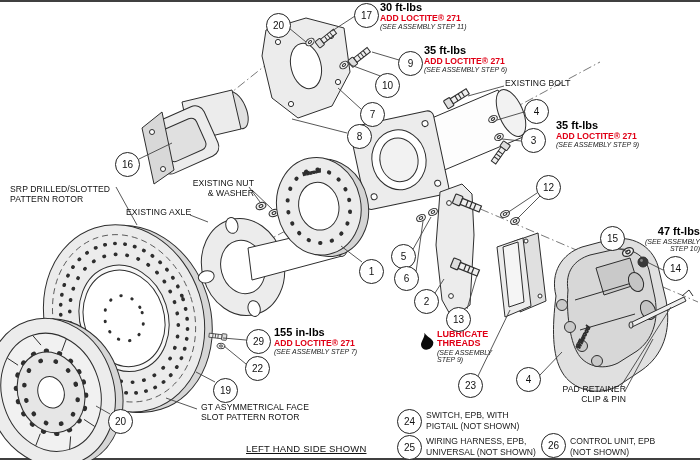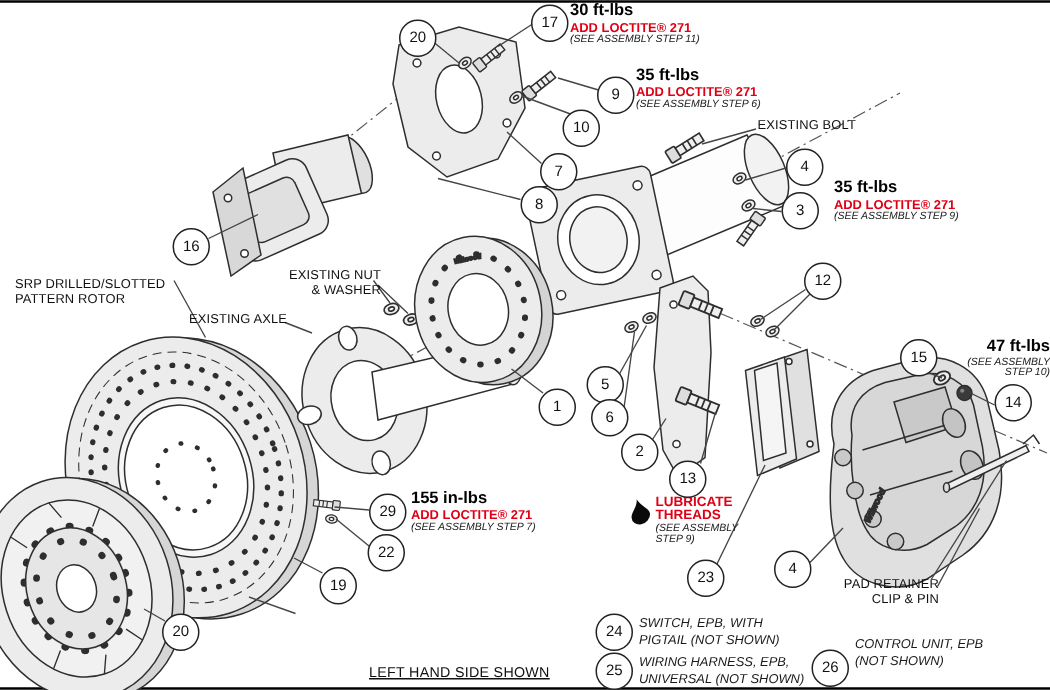--- a/index.html
+++ b/index.html
@@ -20,21 +20,21 @@
        white-space:pre-line;line-height:1.18;z-index:4;}
   .note{position:absolute;left:5px;top:54px;width:150px;font-size:9px;line-height:1.3;z-index:4;}
   .note .nt{margin:0 0 0 0;}
   .note .nb{white-space:pre-line;}
   .lhs{position:absolute;left:246px;top:443px;font-size:9.5px;color:#111;
        text-decoration:underline;letter-spacing:.2px;z-index:4;}
   .lub{position:absolute;left:437px;top:330px;z-index:4;line-height:1.05;}
   .lub .t{font-size:9px;font-weight:bold;color:#e00016;white-space:pre-line;}
   .lub .stp{font-size:7px;font-style:italic;color:#222;white-space:pre-line;}
   .drop{position:absolute;left:417px;top:332px;z-index:4;}
-  .leg{position:absolute;z-index:4;font-size:8.6px;line-height:1.25;white-space:pre-line;font-style:italic;}
+  .leg{position:absolute;z-index:4;font-size:8.6px;line-height:1.25;white-space:pre-line;}
   .center{text-align:right;}
   .right{text-align:left;}
 </style>
 </head>
 <body>
 
 <div class="stage">
 
   <svg width="700" height="460" viewBox="0 0 700 460">
     <defs>
@@ -291,20 +291,22 @@
     <div class="stp">(SEE ASSEMBLY
 STEP 9)</div>
   </div>
 
   <div class="lbl" style="left:505px;top:78px">EXISTING BOLT</div>
   <div class="lbl center" style="left:168px;top:178px;width:86px">EXISTING NUT
 &amp; WASHER</div>
   <div class="lbl" style="left:126px;top:207px">EXISTING AXLE</div>
   <div class="lbl right" style="left:10px;top:184px;width:105px">SRP DRILLED/SLOTTED
 PATTERN ROTOR</div>
+  <div class="lbl" style="left:201px;top:402px">GT ASYMMETRICAL FACE
+SLOT PATTERN ROTOR</div>
   <div class="lbl center" style="left:554px;top:384px;width:72px">PAD RETAINER
 CLIP &amp; PIN</div>
   <div class="lhs">LEFT HAND SIDE SHOWN</div>
 
   <div class="co" style="left:359px;top:259px">1</div>
   <div class="co" style="left:414px;top:289px">2</div>
   <div class="co" style="left:521px;top:128px">3</div>
   <div class="co" style="left:524px;top:99px">4</div>
   <div class="co" style="left:391px;top:244px">5</div>
   <div class="co" style="left:394px;top:266px">6</div>
@@ -328,16 +330,16 @@
 
   <div class="co" style="left:397px;top:409px">24</div>
   <div class="leg" style="left:426px;top:410px">SWITCH, EPB, WITH
 PIGTAIL (NOT SHOWN)</div>
 
   <div class="co" style="left:397px;top:435px">25</div>
   <div class="leg" style="left:426px;top:436px">WIRING HARNESS, EPB,
 UNIVERSAL (NOT SHOWN)</div>
 
   <div class="co" style="left:541px;top:433px">26</div>
-  <div class="leg" style="left:570px;top:424px">CONTROL UNIT, EPB
+  <div class="leg" style="left:570px;top:436px">CONTROL UNIT, EPB
 (NOT SHOWN)</div>
 
 </div>
 
 </body></html>

